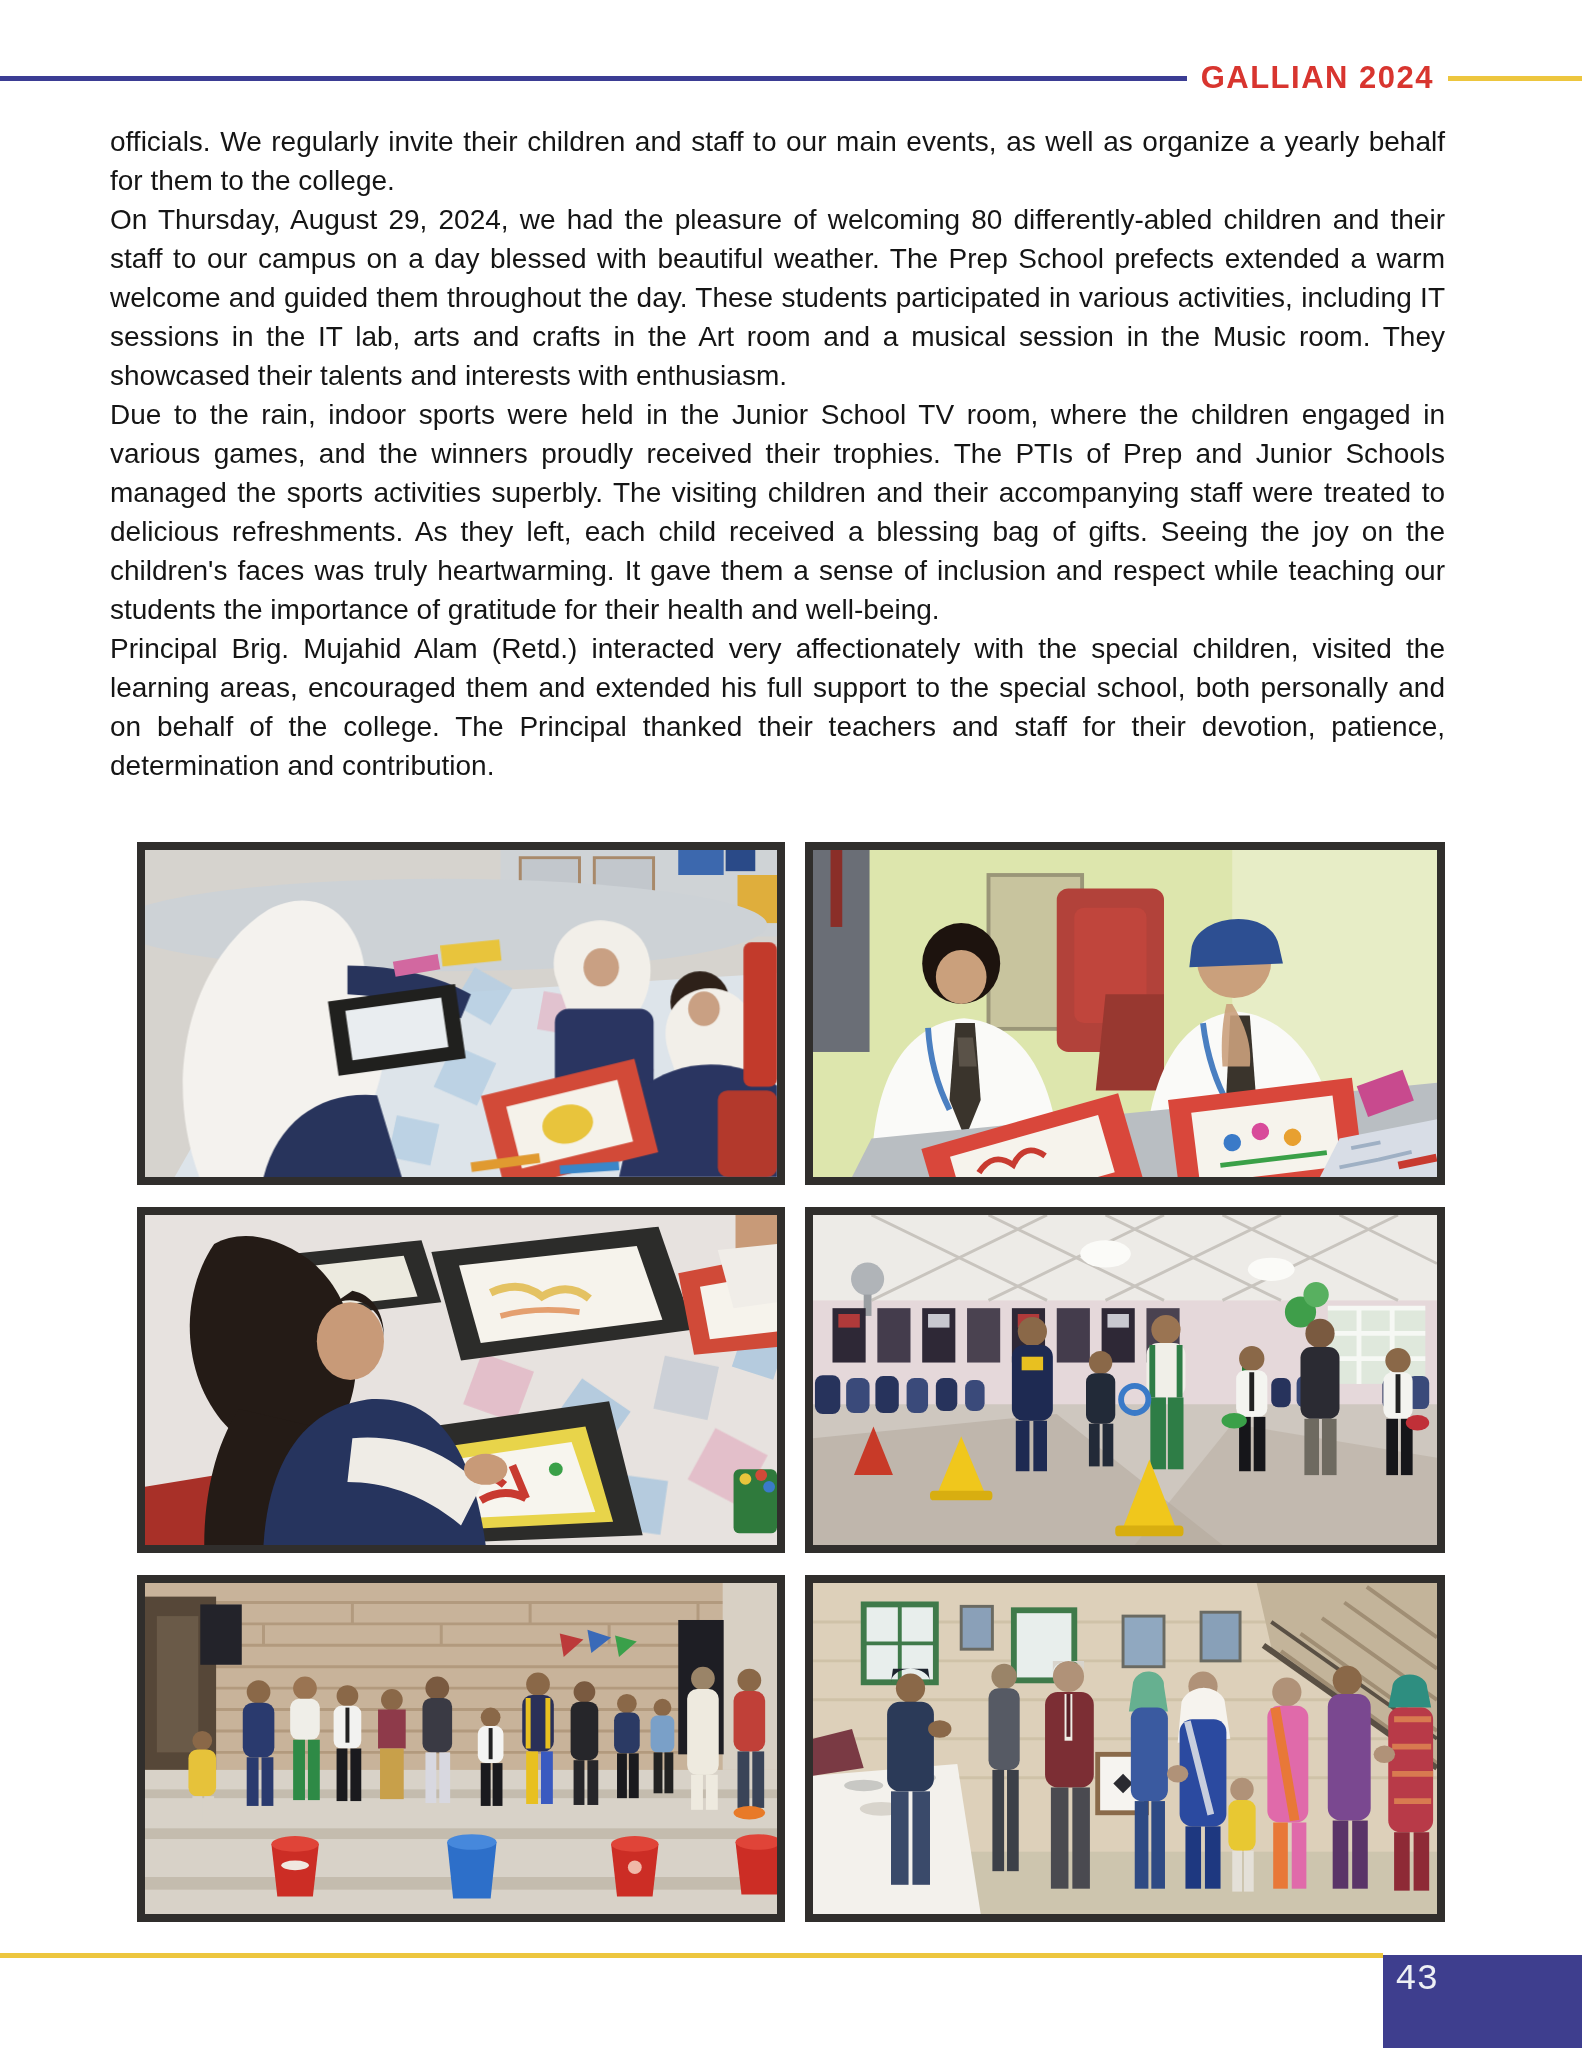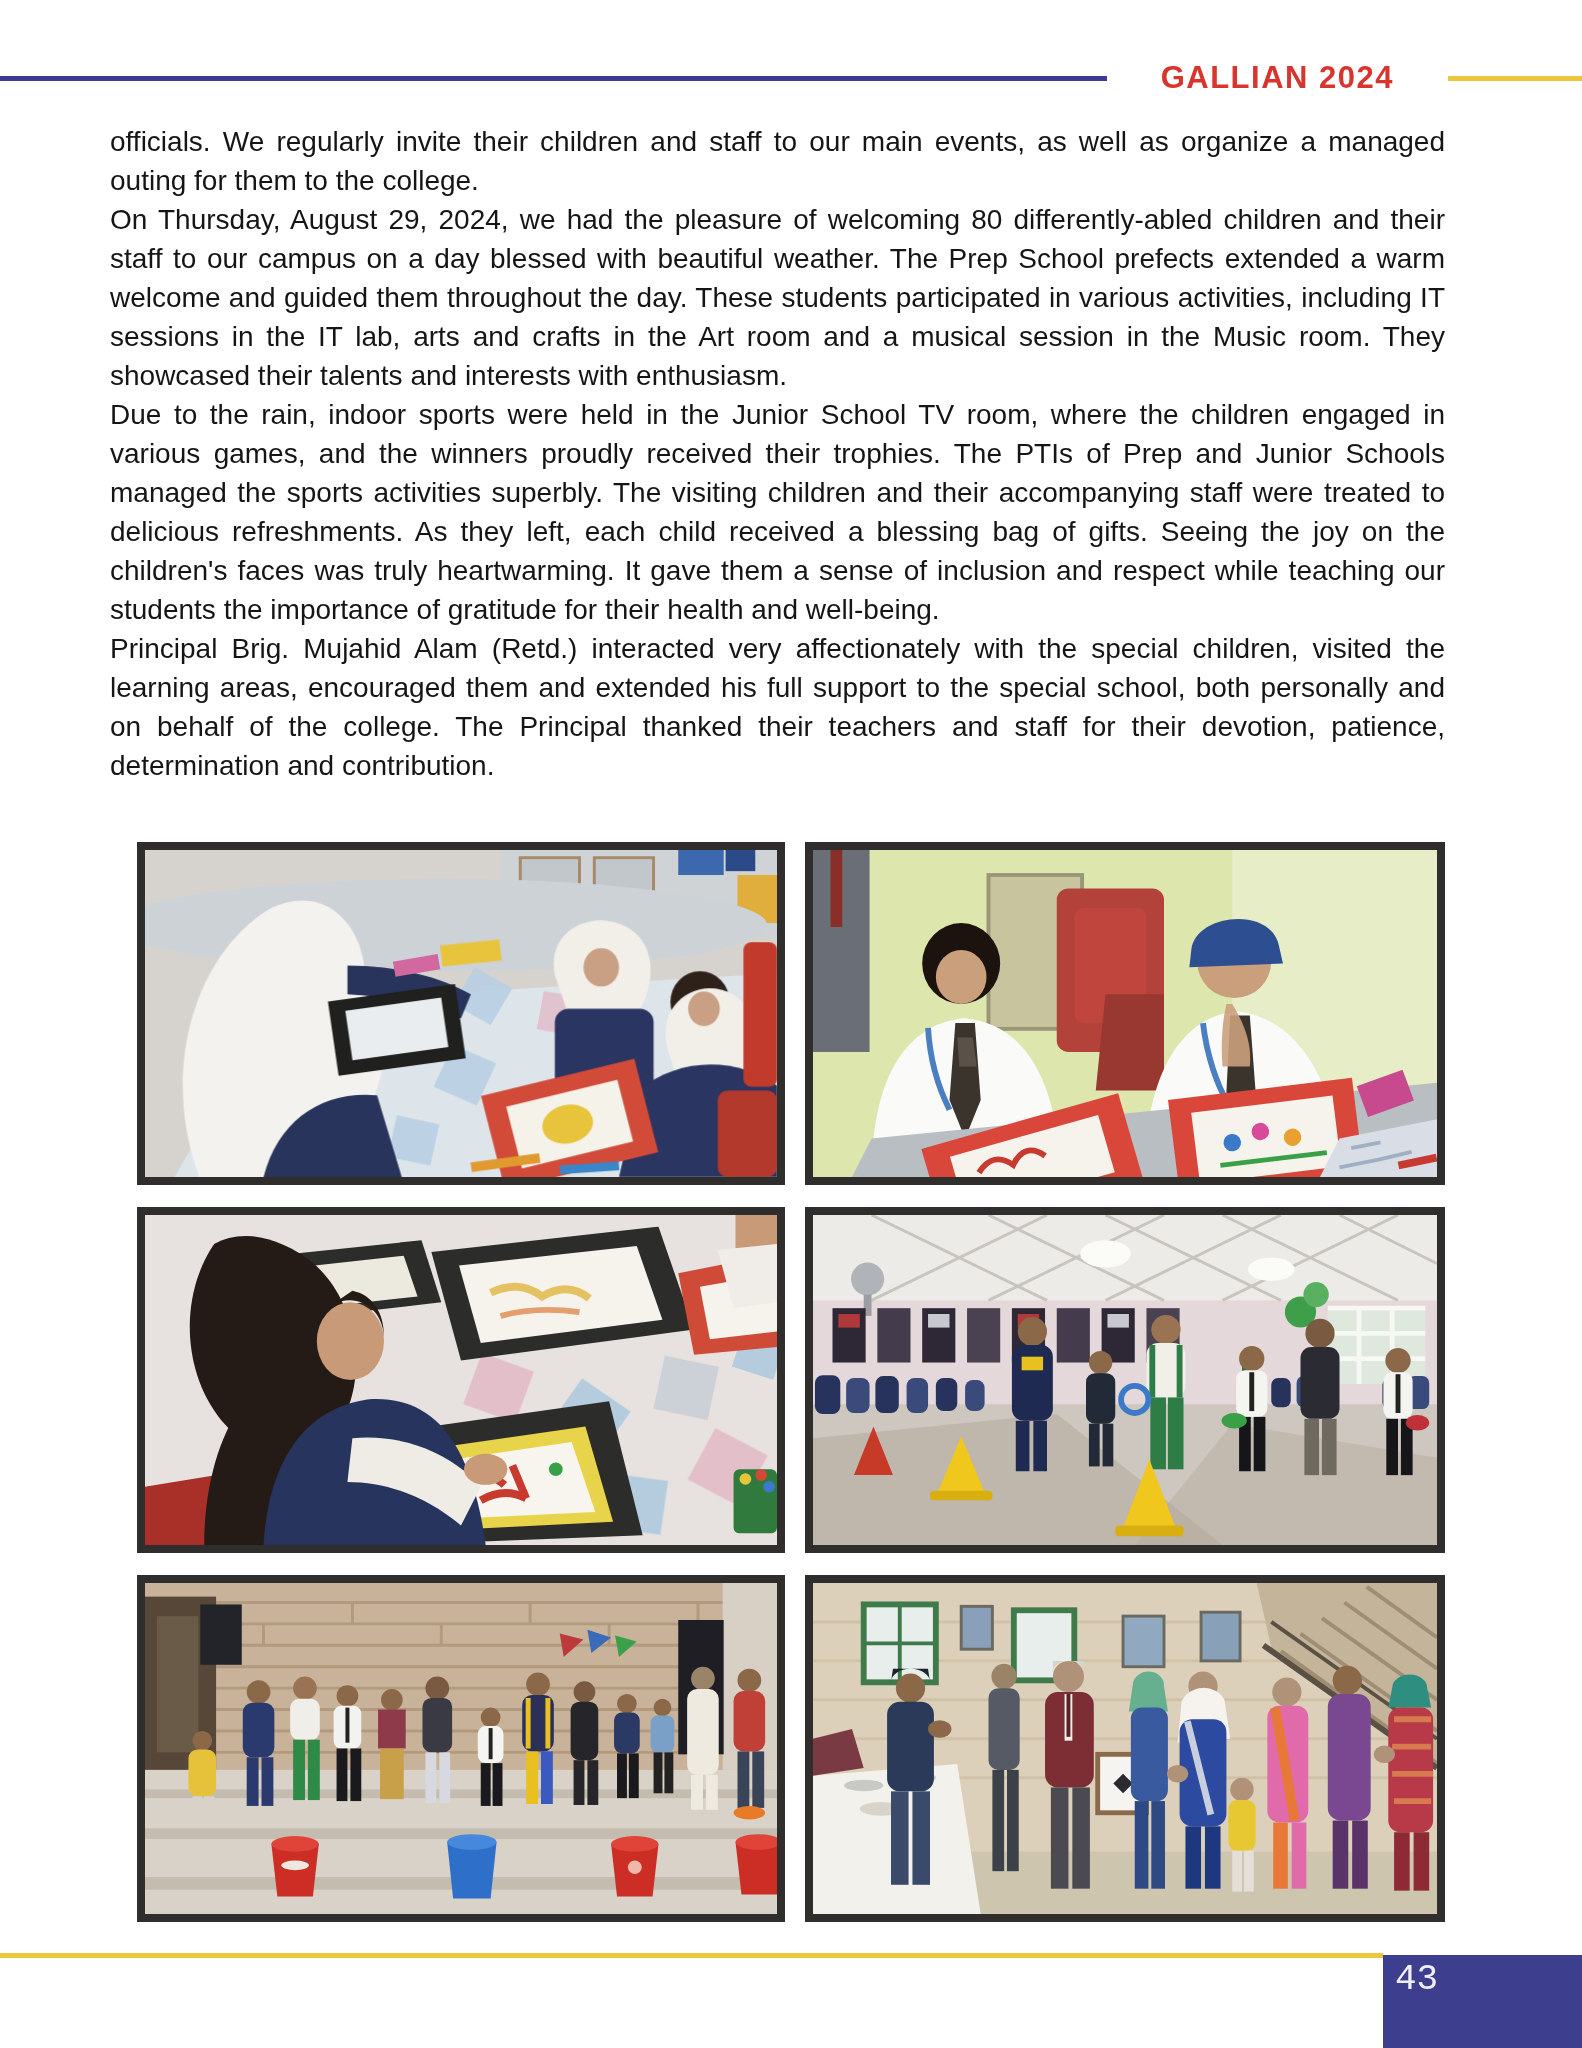--- a/index.html
+++ b/index.html
@@ -16,21 +16,21 @@
     position:relative;
     width:1582px;height:2048px;
     background:var(--page-bg);
     margin:0 auto;
     overflow:hidden;
     font-family:"Liberation Sans", sans-serif;
   }
   
   .header-row{
     position:absolute;left:0;top:60px;width:1582px;height:36px;
-    display:flex;align-items:center;gap:40px;
+    display:flex;align-items:center;
   }
   .rule-blue{flex:1;height:5px;background:var(--header-blue);}
   .page-title{
     margin:0 14px;
     color:var(--title-red);
     font-size:31px;font-weight:bold;letter-spacing:1.5px;
     white-space:nowrap;
   }
   .rule-yellow-right{width:134px;height:5px;background:var(--accent-yellow);}
   
@@ -76,21 +76,21 @@
 
 <div class="page">
 
   <div class="header-row">
     <div class="rule-blue"></div>
     <div class="page-title">GALLIAN 2024</div>
     <div class="rule-yellow-right"></div>
   </div>
 
   <div class="article">
-    <p>officials. We regularly invite their children and staff to our main events, as well as organize a managed outing for them to the college.</p>
+    <p>officials. We regularly invite their children and staff to our main events, as well as organize a yearly behalf for them to the college.</p>
     <p>On Thursday, August 29, 2024, we had the pleasure of welcoming 80 differently-abled children and their staff to our campus on a day blessed with beautiful weather. The Prep School prefects extended a warm welcome and guided them throughout the day. These students participated in various activities, including IT sessions in the IT lab, arts and crafts in the Art room and a musical session in the Music room. They showcased their talents and interests with enthusiasm.</p>
     <p>Due to the rain, indoor sports were held in the Junior School TV room, where the children engaged in various games, and the winners proudly received their trophies. The PTIs of Prep and Junior Schools managed the sports activities superbly. The visiting children and their accompanying staff were treated to delicious refreshments. As they left, each child received a blessing bag of gifts. Seeing the joy on the children's faces was truly heartwarming. It gave them a sense of inclusion and respect while teaching our students the importance of gratitude for their health and well-being.</p>
     <p>Principal Brig. Mujahid Alam (Retd.) interacted very affectionately with the special children, visited the learning areas, encouraged them and extended his full support to the special school, both personally and on behalf of the college. The Principal thanked their teachers and staff for their devotion, patience, determination and contribution.</p>
   </div>
 
   <div class="photo-grid">
 
     <div class="photo">
       <svg viewBox="0 0 640 340" preserveAspectRatio="none" role="img" aria-label="Girls in white headscarves and navy uniforms doing arts and crafts at a patterned table in the Art room">
         <rect width="640" height="340" fill="#d6d3ce"></rect>

